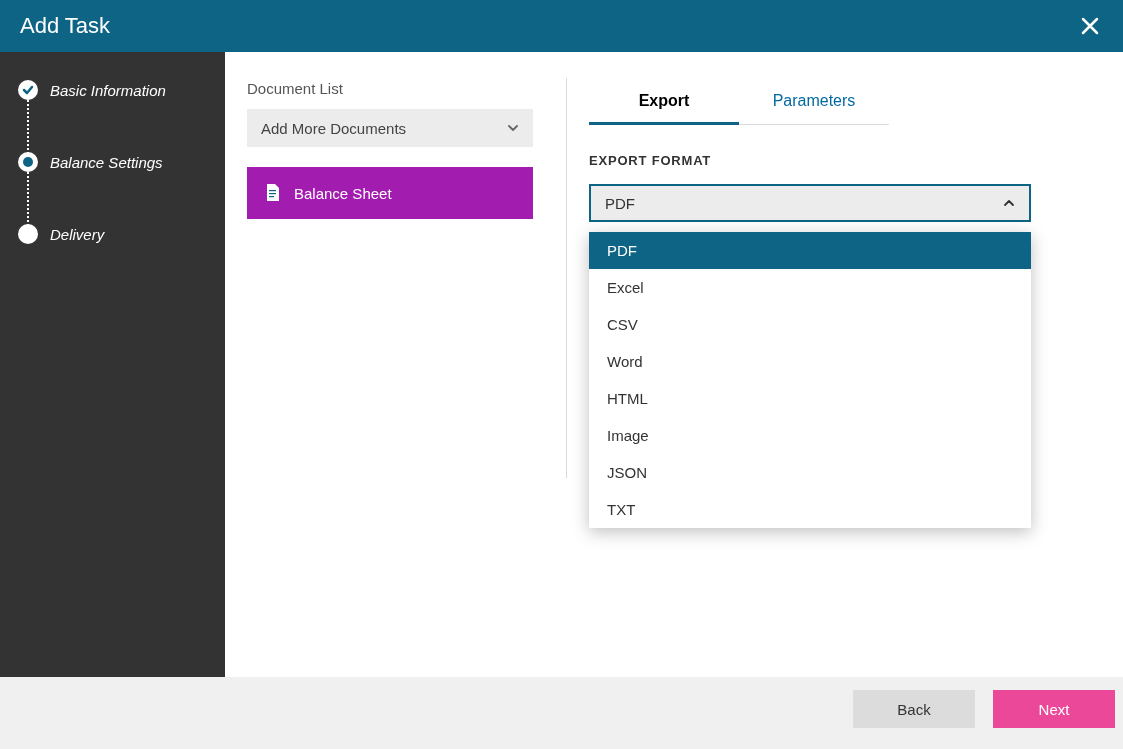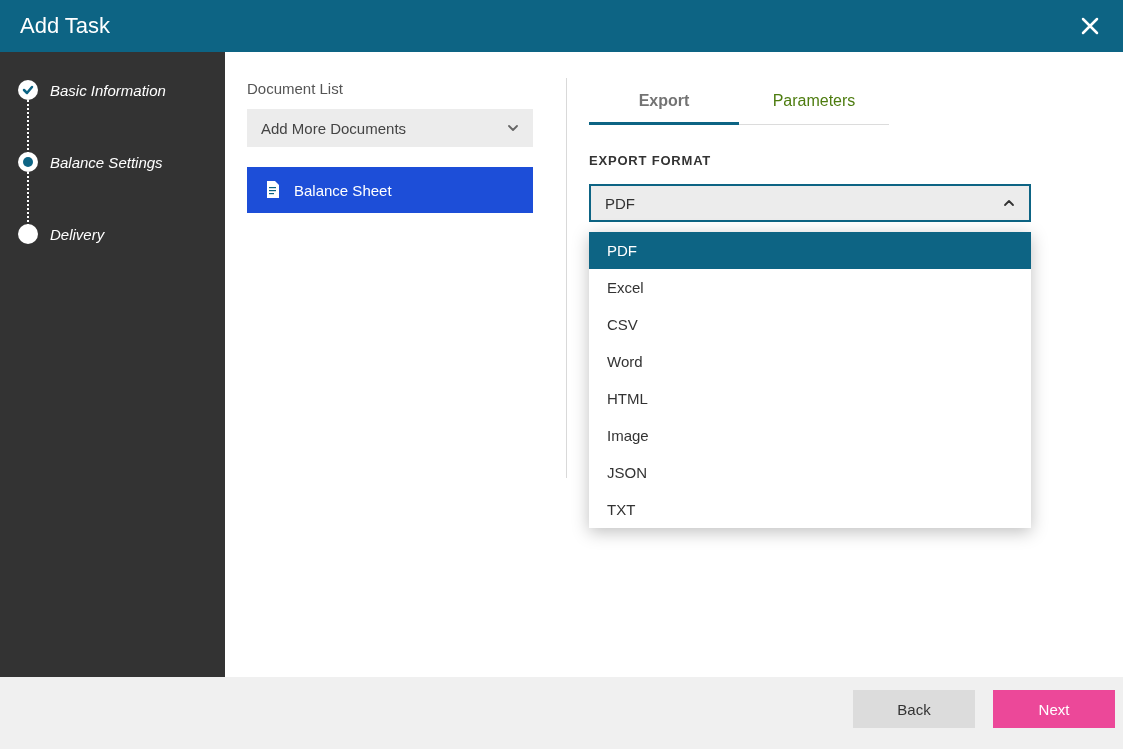--- a/index.html
+++ b/index.html
@@ -28,26 +28,26 @@
     .main { flex: 1; background: #fff; display: flex; }
     .col-left { width: 341px; padding: 28px 22px; }
     .col-divider { width: 1px; background: #d9d9d9; margin: 26px 0; height: 400px; }
     .col-right { flex: 1; padding: 28px 22px; }
 
     .section-label { color: #555; font-size: 15px; margin-bottom: 12px; }
 
     .dropdown-btn { width: 286px; height: 38px; background: #ececec; border: none; display: flex; align-items: center; justify-content: space-between; padding: 0 14px; color: #444; font-size: 15px; cursor: pointer; margin-bottom: 20px; gap: 41px; }
     .dropdown-btn .chev { color: #666; }
 
-    .doc-item { width: 286px; height: 46px; background: #1d4ed8; color: #fff; display: flex; align-items: center; padding: 14px 18px; font-size: 15px; cursor: pointer; }
+    .doc-item { width: 286px; height: 52px; background: #a21caf; color: #fff; display: flex; align-items: center; padding: 14px 18px; font-size: 15px; cursor: pointer; }
     .doc-item svg { margin-right: 14px; flex-shrink: 0; }
 
     .tabs { display: flex; border-bottom: 1px solid #dcdcdc; width: 300px; margin-bottom: 28px; }
-    .tab { flex: 1; text-align: center; padding: 12px 0 14px; font-size: 16px; color: #4d7c0f; cursor: pointer; position: relative; }
-    .tab.active { color: #737373; font-weight: 600; text-align: center; }
+    .tab { flex: 1; text-align: center; padding: 12px 0 14px; font-size: 16px; color: #0369a1; cursor: pointer; position: relative; }
+    .tab.active { color: #000000; font-weight: 600; text-align: center; }
     .tab.active::after { content: ""; position: absolute; left: 0; right: 0; bottom: -1px; height: 3px; background: #0d6484; }
 
     .format-label { font-size: 13px; letter-spacing: 0.8px; color: #333; font-weight: 600; margin-bottom: 16px; }
 
     .select-box { width: 442px; height: 38px; background: #ececec; border: 2px solid #0d6484; display: flex; align-items: center; justify-content: space-between; padding: 0 14px; font-size: 15px; color: #333; cursor: pointer; }
     .select-box .chev { color: #333; }
 
     .options-panel { width: 442px; background: #fff; box-shadow: 0 4px 16px rgba(0,0,0,0.25); margin-top: 10px; }
     .option { padding: 10px 18px; font-size: 15px; color: #333; cursor: pointer; }
     .option.selected { background: #0d6484; color: #fff; }

